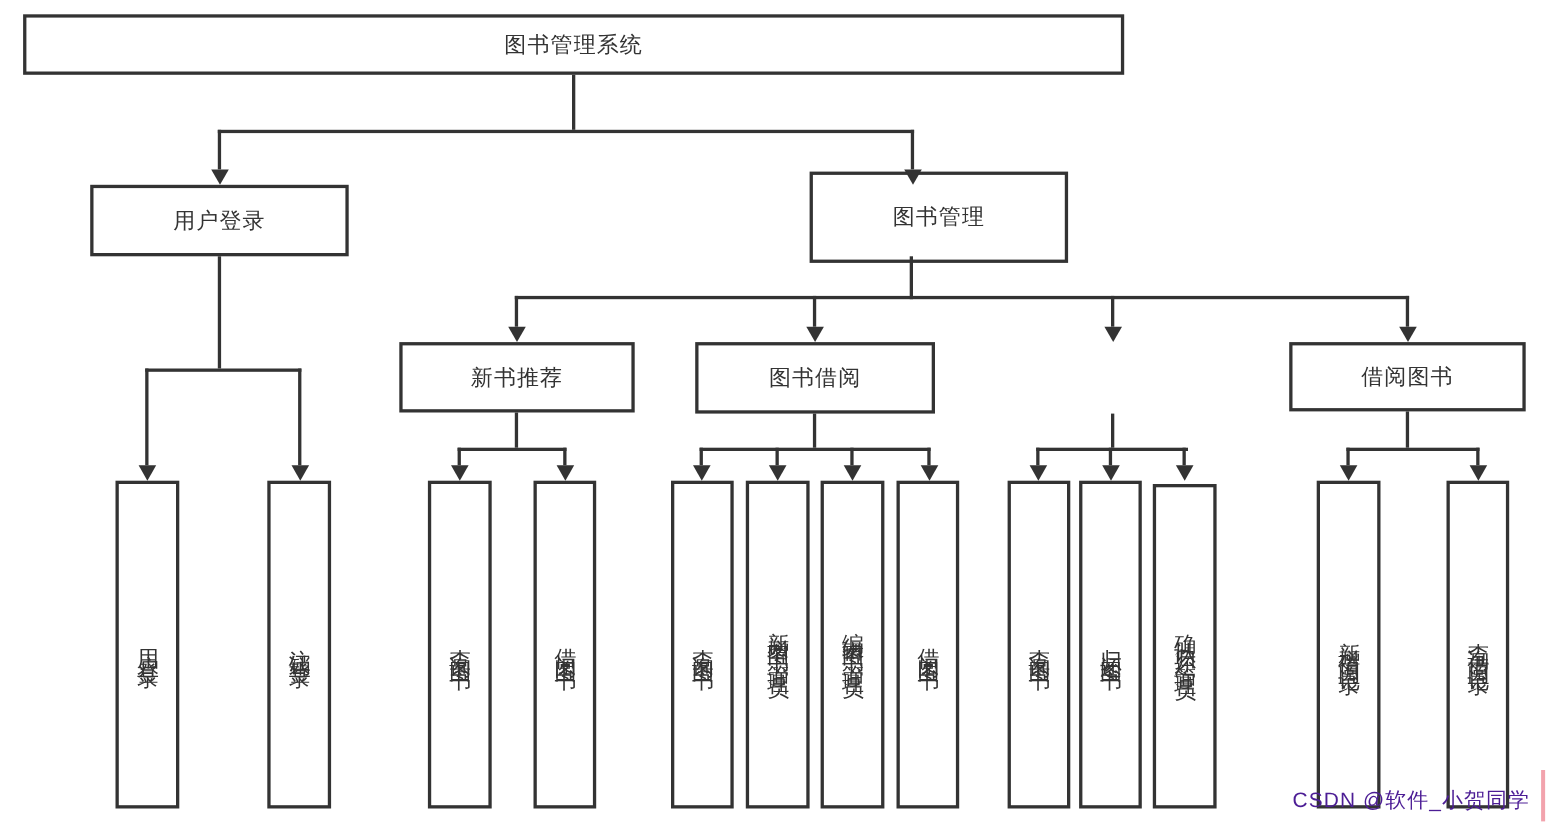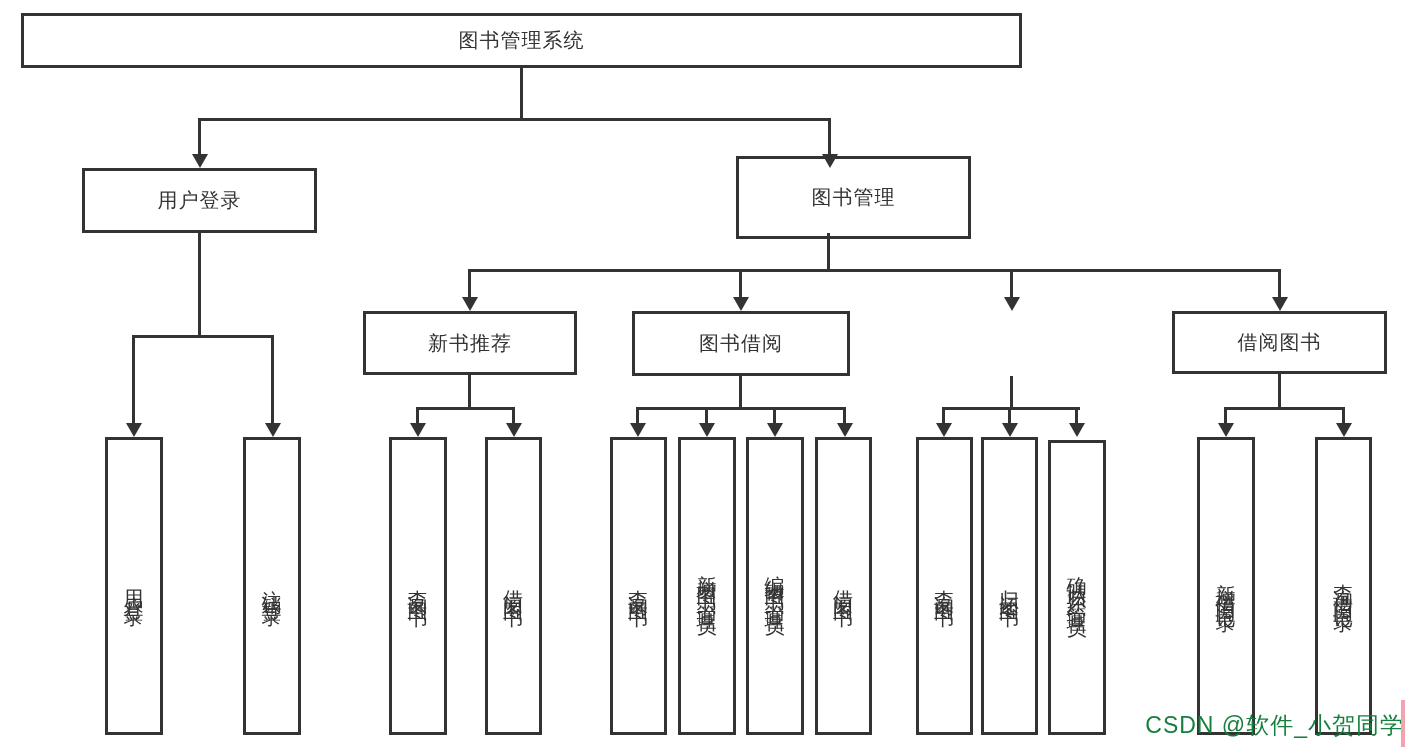--- a/index.html
+++ b/index.html
@@ -20,22 +20,22 @@
     writing-mode:vertical-rl;text-orientation:mixed;
     font-size:20px;letter-spacing:6px;line-height:1;color:#333333;white-space:nowrap;
   }
   .line{position:absolute;background:#333333;}
   .arrow{
     position:absolute;width:0;height:0;
     border-left:8px solid transparent;border-right:8px solid transparent;
     border-top:14px solid #333333;
   }
   .watermark{
-    position:absolute;right:1px;bottom:6px;
-    font-size:23px;color:#15803d;letter-spacing:1px;white-space:nowrap;
+    position:absolute;right:14px;bottom:6px;
+    font-size:19px;color:#4c1d95;letter-spacing:1px;white-space:nowrap;
   }
   .edge-accent{position:absolute;right:0;bottom:0;width:4px;height:47px;background:#f2a3ad;}
 </style>
 </head>
 <body>
 
 <div id="stage">
 
   <div class="box" style="left:21px;top:13px;width:1001px;height:55px;">
     <span>图书管理系统</span>

